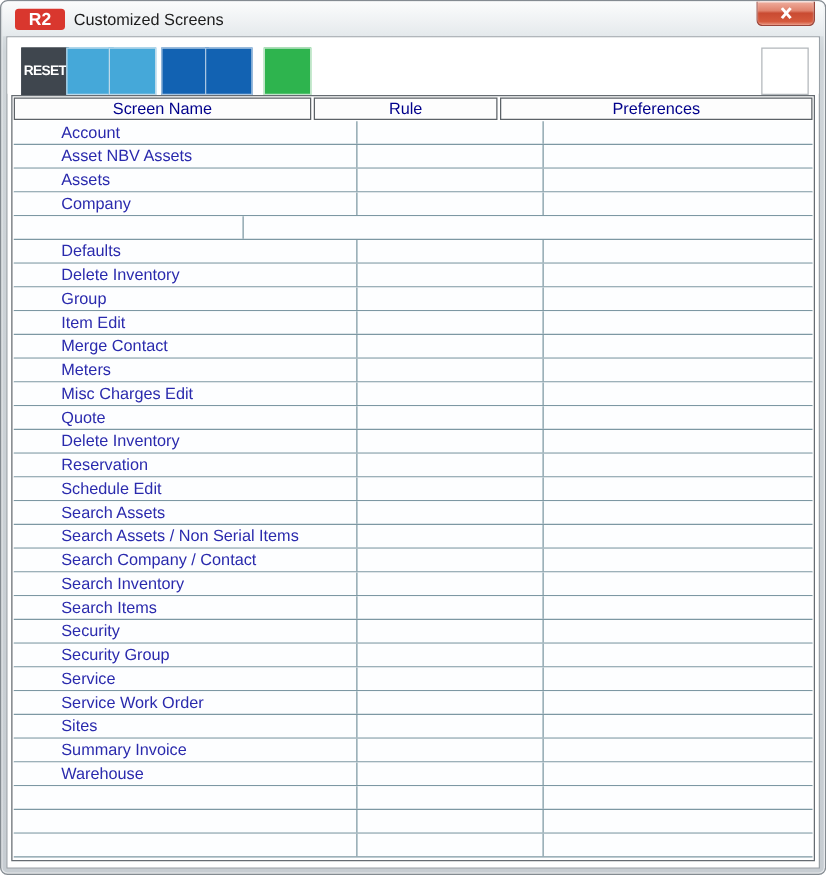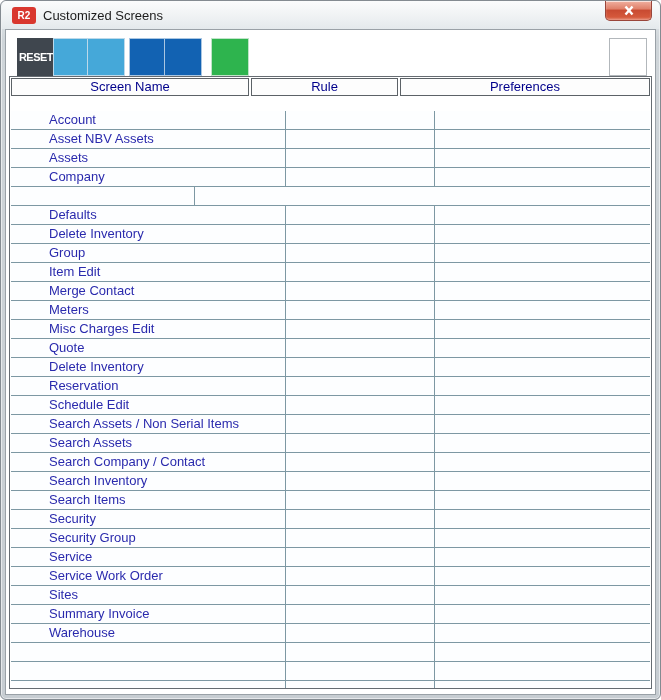--- a/index.html
+++ b/index.html
@@ -18,23 +18,23 @@
 
   
   .titlebar {
     position: absolute; left: 1px; right: 1px; top: 0; height: 28px;
     display: flex; align-items: center;
     padding-left: 10px;
     background: linear-gradient(#fbfcfc, #eef1f3 60%, #e4e9ec);
     border-radius: 5px 5px 0 0;
   }
   .app-badge {
-    width: 24px; height: 17px; margin-right: 7px;
+    width: 40px; height: 17px; margin-right: 7px;
     background: #d9372e; border-radius: 3px;
-    color: #fff; font-weight: bold; font-size: 10px;
+    color: #fff; font-weight: bold; font-size: 14px;
     display: flex; align-items: center; justify-content: center;
     flex: 0 0 auto;
   }
   .title-text { font-size: 13px; color: #1c1c1c; }
 
   .close-btn {
     position: absolute; top: 0; right: 8px;
     width: 47px; height: 20px;
     border: 1px solid #99453a; border-top: none;
     border-radius: 0 0 5px 5px;
@@ -70,21 +70,21 @@
   .btn-exit   { right: 8px; width: 37px; background: #ffffff; border-color: #b2b7bb; }
 
   
   .table-frame {
     position: absolute; left: 3px; right: 3px; top: 46px; bottom: 5px;
     border: 1px solid #666c72;
     background: #fff;
     padding: 1px;
     overflow: hidden;
   }
-  .thead { display: flex; height: 18px; margin-bottom: 15px; }
+  .thead { display: flex; height: 18px; margin-bottom: 1px; }
   .th {
     border: 1px solid #5c6267;
     background: #fdfdfd;
     color: #00008b;
     font-size: 13px; line-height: 16px; text-align: center;
     flex: 0 0 auto;
   }
   .th.c1 { width: 238px; margin-right: 2px; }
   .th.c2 { width: 147px; margin-right: 2px; }
   .th.c3 { flex: 1 1 auto; }
@@ -263,26 +263,26 @@
             <div class="td c1">Reservation</div>
             <div class="td c2"></div>
             <div class="td c3"></div>
           </div>
           <div class="trow">
             <div class="td c1">Schedule Edit</div>
             <div class="td c2"></div>
             <div class="td c3"></div>
           </div>
           <div class="trow">
+            <div class="td c1">Search Assets</div>
+            <div class="td c2"></div>
+            <div class="td c3"></div>
+          </div>
+          <div class="trow">
             <div class="td c1">Search Assets / Non Serial Items</div>
-            <div class="td c2"></div>
-            <div class="td c3"></div>
-          </div>
-          <div class="trow">
-            <div class="td c1">Search Assets</div>
             <div class="td c2"></div>
             <div class="td c3"></div>
           </div>
           <div class="trow">
             <div class="td c1">Search Company / Contact</div>
             <div class="td c2"></div>
             <div class="td c3"></div>
           </div>
           <div class="trow">
             <div class="td c1">Search Inventory</div>

